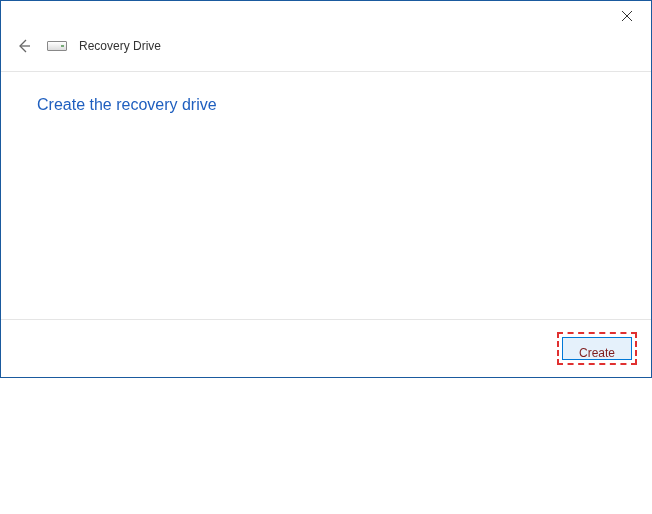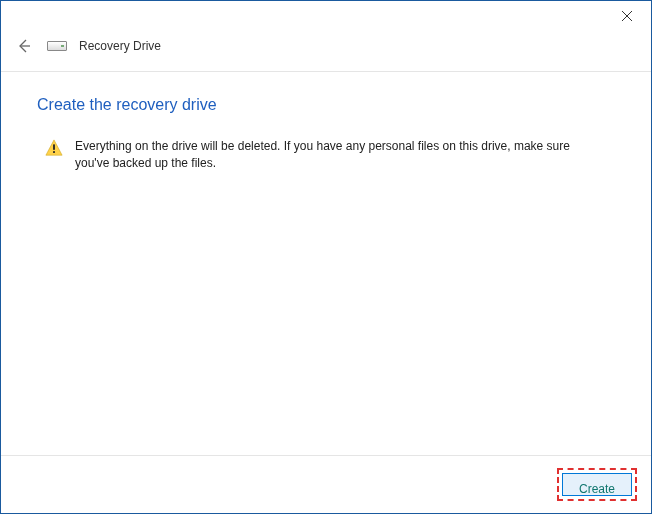--- a/index.html
+++ b/index.html
@@ -10,21 +10,21 @@
     body {
       font-family: "Segoe UI", Tahoma, sans-serif;
       font-size: 12px;
       background: #fff;
       width: 652px;
       height: 514px;
       overflow: hidden;
     }
     .window {
       width: 652px;
-      height: 514px;
+      height: 378px;
       border: 1px solid #1a5a9e;
       background: #fff;
       display: flex;
       flex-direction: column;
       position: relative;
     }
     .titlebar {
       height: 30px;
       display: flex;
       justify-content: flex-end;
@@ -93,21 +93,21 @@
       color: #333;
     }
     .content {
       flex: 1;
       padding: 24px 36px;
     }
     .page-heading {
       font-size: 16px;
       font-weight: 400;
       color: #1f5fbf;
-      margin-bottom: 24px;
+      margin-bottom: 37px;
     }
     .warning-row {
       display: flex;
       align-items: flex-start;
       gap: 12px;
       padding-left: 8px;
     }
     .warning-icon {
       flex-shrink: 0;
       width: 18px;
@@ -130,21 +130,21 @@
     }
     .btn {
       min-width: 70px;
       height: 23px;
       font-family: inherit;
       font-size: 12px;
       background: #e1e1e1;
       border: 1px solid #adadad;
       cursor: pointer;
       padding: 8px 10px;
-      color: #0f766e;
+      color: #7f1d1d;
     }
     .btn-primary {
       border: 1px solid #0078d7;
       background: #e5f1fb;
     }
     .highlight-box {
       border: 2px dashed #e03030;
       padding: 3px;
       display: inline-flex;
     }
@@ -172,28 +172,20 @@
     </div>
     <div class="drive-icon-wrap">
       <div class="drive-icon"></div>
     </div>
     <div class="header-title">Recovery Drive</div>
   </div>
 
   <div class="content">
     <h1 class="page-heading">Create the recovery drive</h1>
 
-    <div class="warning-row">
-      <svg class="warning-icon" viewBox="0 0 20 20">
-        <polygon points="10,1 19,18 1,18" fill="#ffd24a" stroke="#c9a012" stroke-width="0.6"></polygon>
-        <rect x="9" y="6" width="2" height="6" fill="#222"></rect>
-        <rect x="9" y="13.5" width="2" height="2" fill="#222"></rect>
-      </svg>
-      <div class="warning-text">Everything on the drive will be deleted. If you have any personal files on this drive, make sure you've backed up the files.</div>
-    </div>
   </div>
 
   <div class="footer">
     <span class="highlight-box">
       <button class="btn btn-primary">Create</button>
     </span>
   </div>
 
 </div>
 

